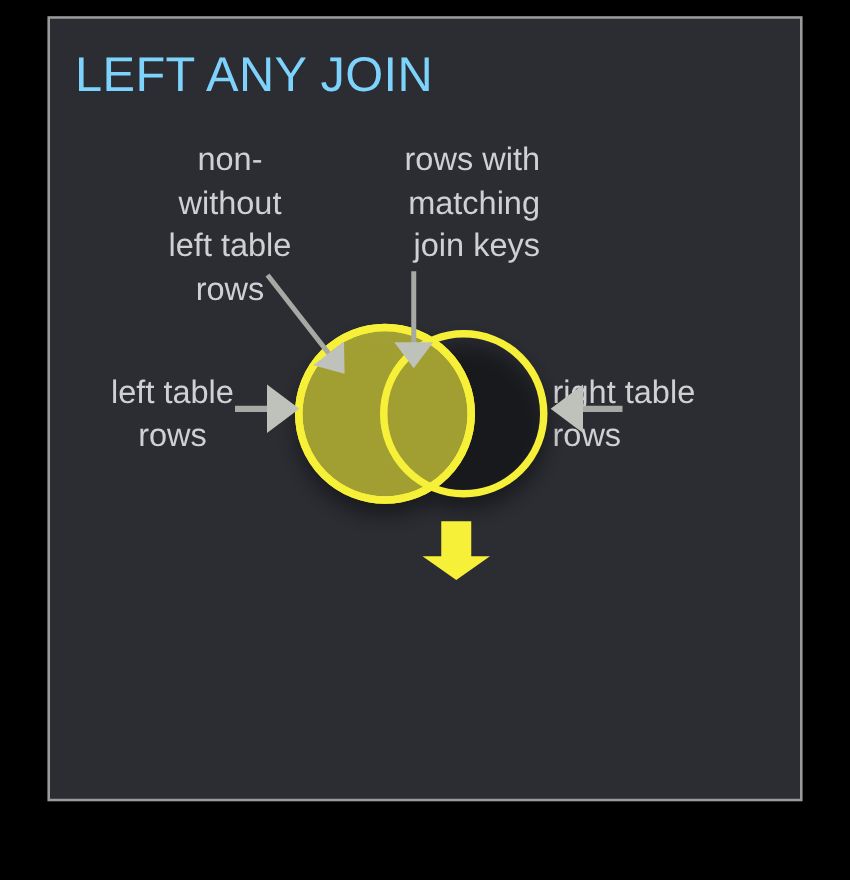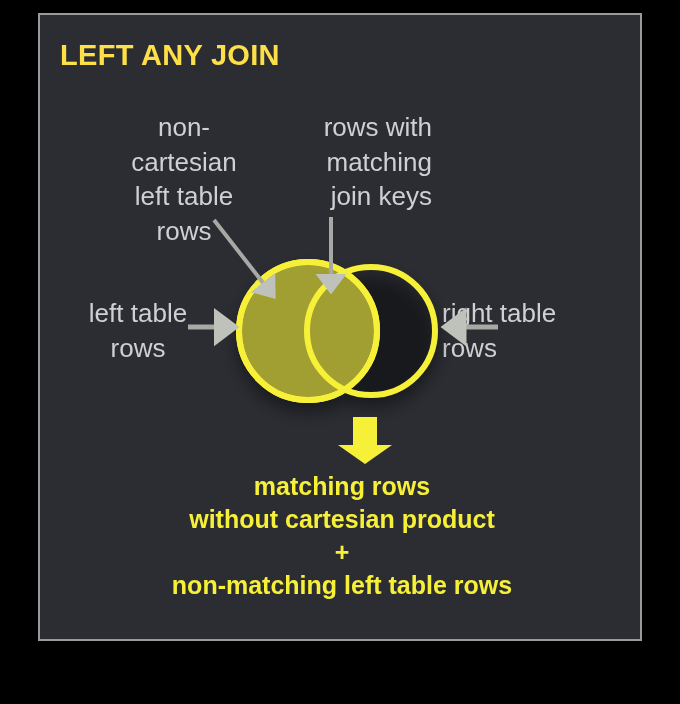--- a/index.html
+++ b/index.html
@@ -32,23 +32,23 @@
     border: 2px solid #9a9a9a;
     box-sizing: border-box;
     overflow: hidden;
   }
 
   
   #title {
     position: absolute;
     left: 20px;
     top: 24px;
-    font-size: 29px;
-    font-weight: bold;
-    color: #fde047;
+    font-size: 39px;
+    font-weight: normal;
+    color: #7dd3fc;
     letter-spacing: 0.3px;
     white-space: nowrap;
   }
 
   
   .gray-label {
     position: absolute;
     color: #cfd0d2;
     font-size: 26px;
     line-height: 1.33;
@@ -106,21 +106,21 @@
 </head>
 <body>
 
 <div id="stage">
 
   <div id="panel">
 
     <div id="title">LEFT ANY JOIN</div>
 
     <div class="gray-label" id="lbl-nonmatching">non-
-cartesian
+without
 left table
 rows</div>
 
     <div class="gray-label" id="lbl-matchingkeys">rows with
 matching
 join keys</div>
 
     <div class="gray-label" id="lbl-left-rows">left table
 rows</div>
 
@@ -159,21 +159,15 @@
 
       <line x1="291" y1="202" x2="291" y2="272" stroke="#a7a9a4" stroke-width="4" marker-end="url(#grayhead)"></line>
 
       <line x1="148" y1="312" x2="190" y2="312" stroke="#a7a9a4" stroke-width="5" marker-end="url(#grayhead)"></line>
 
       <line x1="458" y1="312" x2="410" y2="312" stroke="#a7a9a4" stroke-width="5" marker-end="url(#grayhead)"></line>
 
       <path d="M 313 402 L 337 402 L 337 430 L 352 430 L 325 449 L 298 430 L 313 430 Z" fill="#f7f038"></path>
     </svg>
 
-    <div id="caption">
-      <div>matching rows</div>
-      <div>without cartesian product</div>
-      <div>+</div>
-      <div>non-matching left table rows</div>
-    </div>
 
   </div>
 </div>
 
 </body></html>

